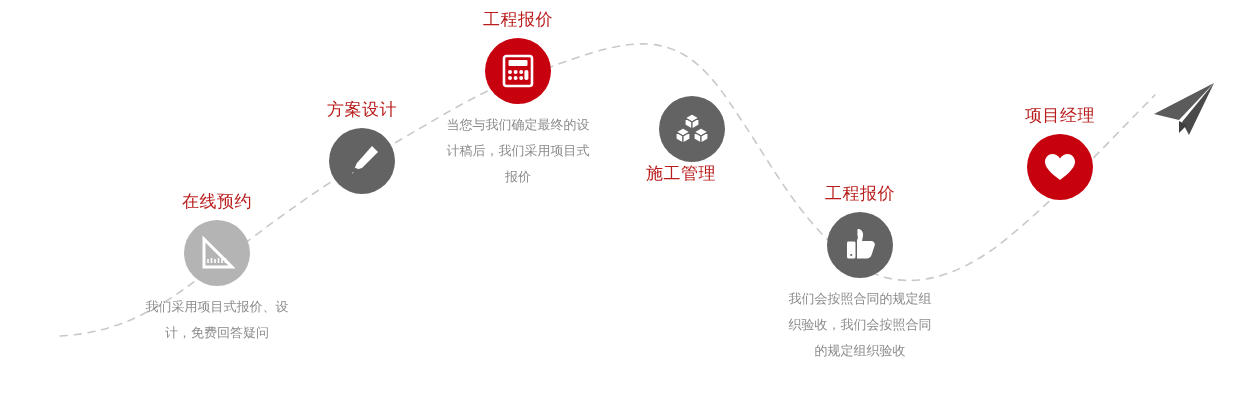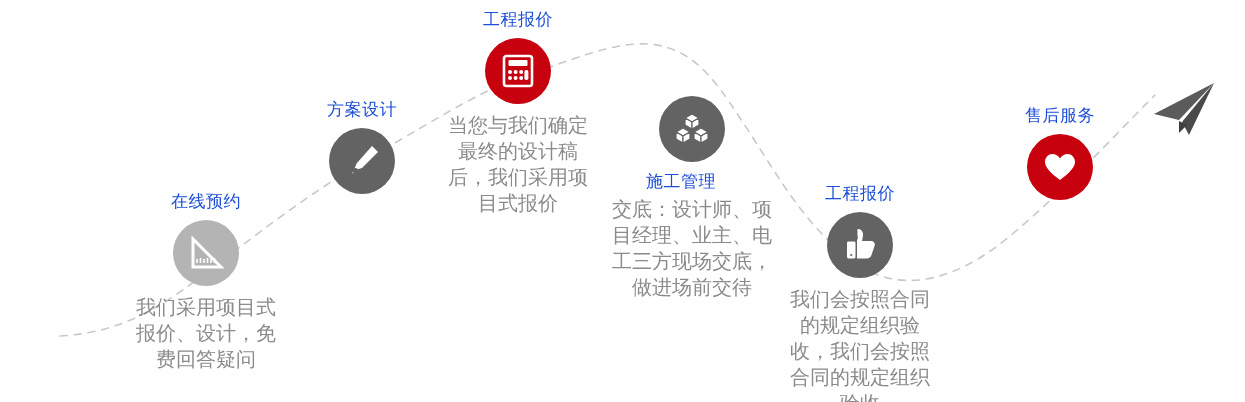--- a/index.html
+++ b/index.html
@@ -26,60 +26,60 @@
     pointer-events: none;
   }
   .step {
     position: absolute;
     width: 200px;
     text-align: center;
   }
   .step-title {
     font-size: 17px;
     line-height: 24px;
-    color: #1d4ed8;
+    color: #b91c1c;
     white-space: nowrap;
     letter-spacing: 0.5px;
   }
   .icon-circle {
     width: 66px;
     height: 66px;
     border-radius: 50%;
     margin: 6px auto 0 auto;
     display: flex;
     align-items: center;
     justify-content: center;
     position: relative;
   }
   .icon-circle.gray-light { background: #b4b4b4; }
   .icon-circle.gray-dark  { background: #636363; }
   .icon-circle.red        { background: #c8010f; }
   .icon-circle svg { display: block; }
   .step-desc {
-    font-size: 20px;
+    font-size: 13px;
     line-height: 26px;
     color: #8b8b8b;
     margin-top: 8px;
     width: 150px;
     margin-left: auto;
     margin-right: auto;
   }
   .step-desc.wide { width: 172px; }
 
   
-  #step-1 { left: 106px; top: 190px; }
+  #step-1 { left: 117px; top: 190px; }
   #step-2 { left: 262px; top: 98px; }
   #step-3 { left: 418px; top: 8px; }
   #step-4 { left: 592px; top: 96px; }
   #step-5 { left: 760px; top: 182px; }
   #step-6 { left: 960px; top: 104px; }
 
   
   #step-4 .icon-circle { margin-top: 0; }
-  #step-4 .step-title { margin-top: 8px; margin-right: 22px; }
+  #step-4 .step-title { margin-right: 22px; }
   #step-4 .step-desc { margin-top: 2px; }
 
   .plane {
     position: absolute;
     left: 1148px;
     top: 80px;
   }
 </style>
 </head>
 <body>
@@ -164,39 +164,38 @@
             <path d="M5 24 L12 28 L12 35 L5 31 Z"></path>
             <path d="M19 24 L19 31 L12 35 L12 28 Z"></path>
             <path d="M30 20 L37 24 L30 28 L23 24 Z"></path>
             <path d="M23 24 L30 28 L30 35 L23 31 Z"></path>
             <path d="M37 24 L37 31 L30 35 L30 28 Z"></path>
           </g>
         </svg>
       </span>
     </div>
     <div class="step-title">施工管理</div>
-    <div class="step-desc wide">交底：设计师、项目经理、业主、电工三方现场交底，做进场前交待</div>
   </div>
 
   <div class="step" id="step-5">
     <div class="step-title">工程报价</div>
     <div class="icon-circle gray-dark">
       <span>
         <svg width="40" height="40" viewBox="0 0 40 40">
           <path d="M18 4 C21.5 4, 23.5 7, 23 11 L22 16 L31 16 C34 16, 35.5 18.5, 34.5 21 L31.5 30 C30.8 32.2, 29 33.5, 26.8 33.5 L17 33.5 L17 15 C19 13, 17 11, 17.5 7.5 C17.6 5.5, 17 4, 18 4 Z" fill="#ffffff"></path>
           <rect x="7" y="16.5" width="8.5" height="17" rx="1.4" fill="#ffffff"></rect>
           <circle cx="11.2" cy="30" r="1.1" fill="#636363"></circle>
         </svg>
       </span>
     </div>
     <div class="step-desc">我们会按照合同的规定组织验收，我们会按照合同的规定组织验收</div>
   </div>
 
   <div class="step" id="step-6">
-    <div class="step-title">售后服务</div>
+    <div class="step-title">项目经理</div>
     <div class="icon-circle red">
       <svg width="40" height="40" viewBox="0 0 40 40">
         <path d="M20 33 C9 25, 5 19.5, 5 14.8 C5 10.4, 8.4 7, 12.6 7 C15.4 7, 18.2 8.6, 20 11.4 C21.8 8.6, 24.6 7, 27.4 7 C31.6 7, 35 10.4, 35 14.8 C35 19.5, 31 25, 20 33 Z" fill="#ffffff"></path>
       </svg>
     </div>
   </div>
 
 </div>
 
 </body></html>

